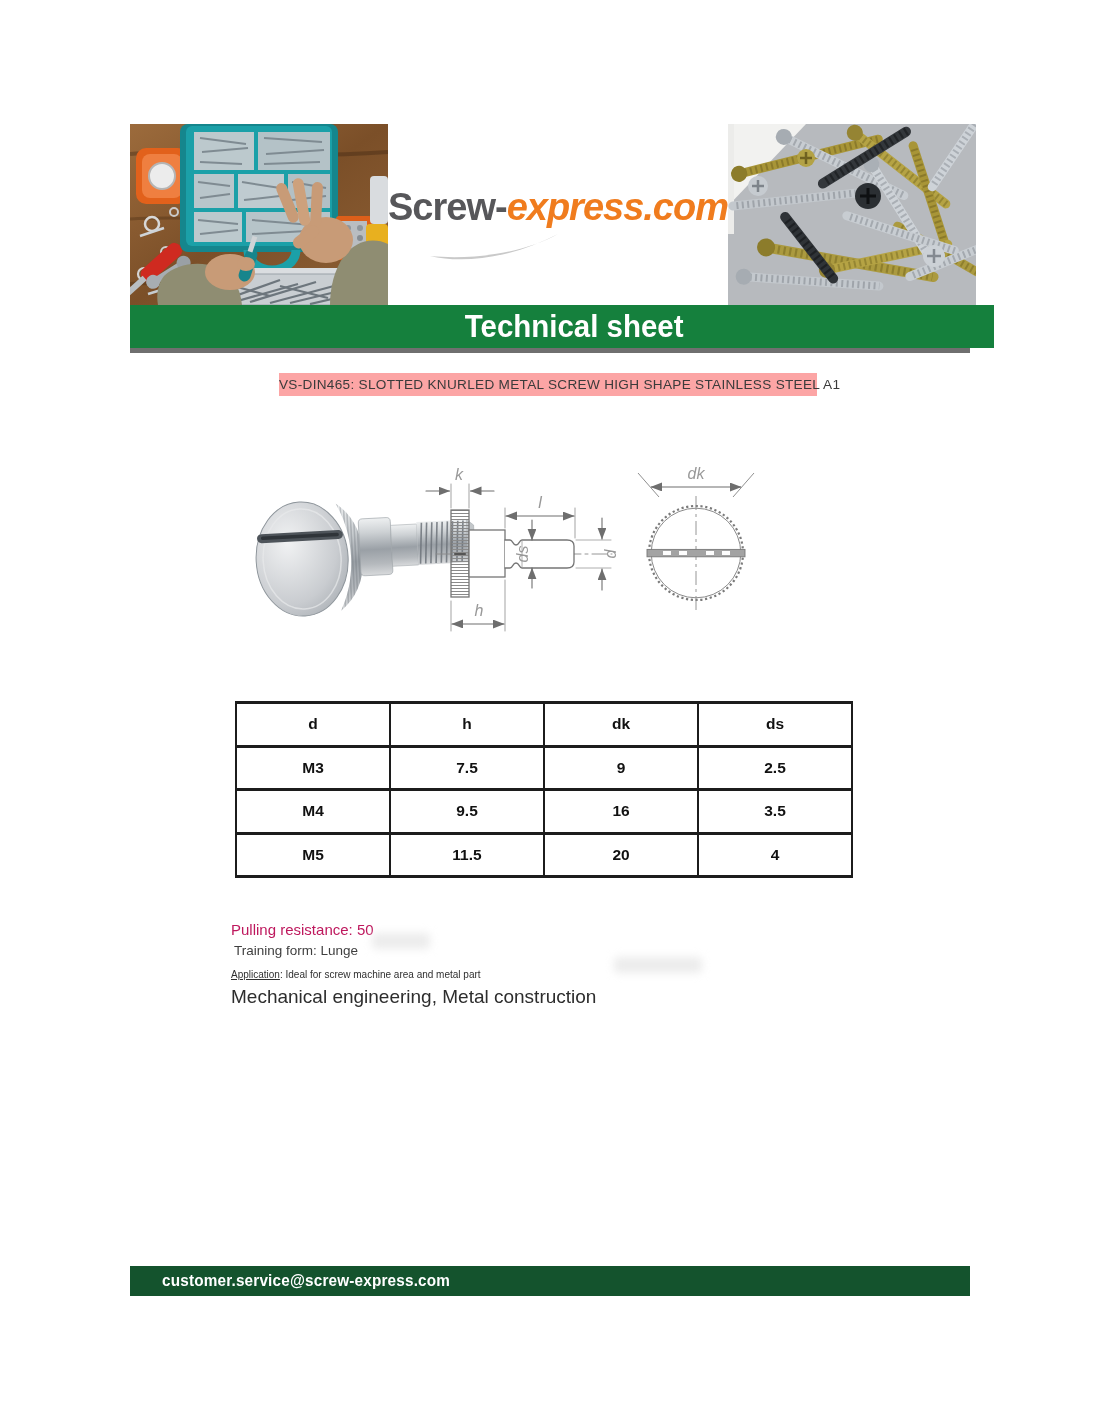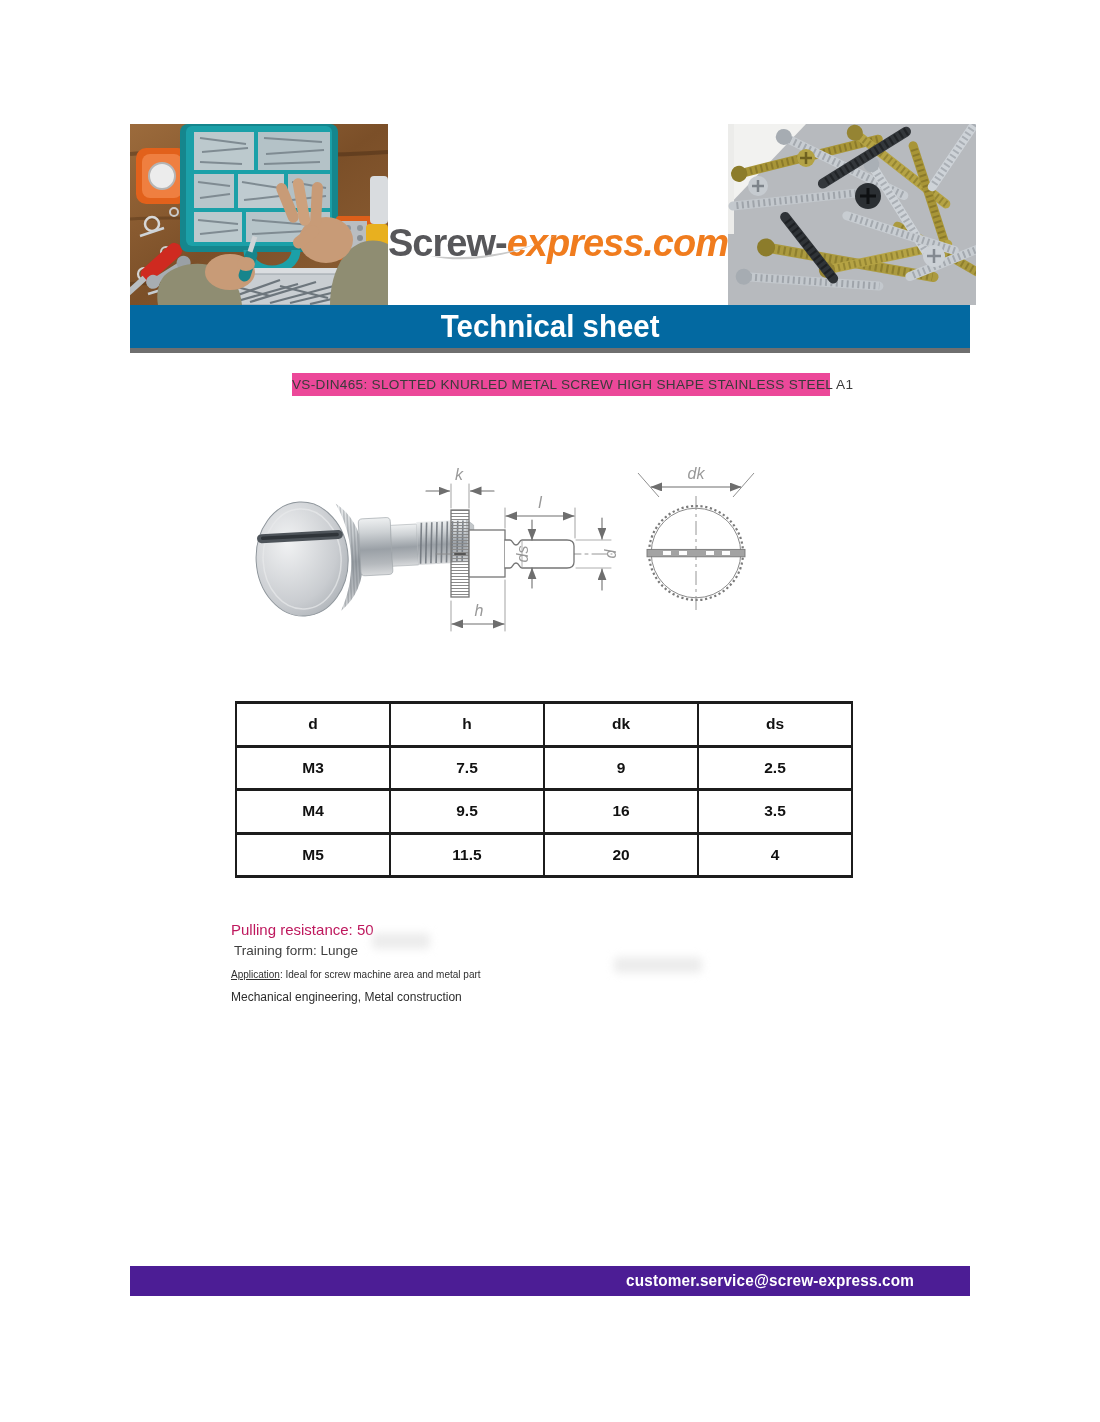--- a/index.html
+++ b/index.html
@@ -4,58 +4,58 @@
 <style>
   html,body{margin:0;padding:0;background:#ffffff;}
   .page{position:relative;width:1100px;height:1422px;background:#fff;overflow:hidden;
         font-family:"Liberation Sans",sans-serif;color:#222;}
 
   
   .header-row{position:absolute;left:130px;top:124px;width:840px;height:181px;display:flex;}
   .photo{flex:0 0 auto;height:181px;overflow:hidden;}
   .photo svg{display:block;}
   .logo-box{flex:1 1 auto;position:relative;background:#fff;text-align:center;}
-  .logo-line{margin-top:98px;font-size:38px;font-weight:bold;letter-spacing:-1px;white-space:nowrap;}
+  .logo-line{margin-top:62px;font-size:38px;font-weight:bold;letter-spacing:-1px;white-space:nowrap;}
   .logo-gray{color:#57575a;}
   .logo-orange{color:#f07c1e;font-style:italic;}
   .logo-swoosh{position:absolute;left:38px;top:104px;}
 
-  .banner{position:absolute;left:130px;top:305px;width:840px;height:43px;background:#0369a1;
-          display:flex;align-items:center;justify-content:center;}
+  .banner{position:absolute;left:130px;top:305px;width:840px;height:43px;background:#15803d;
+          display:flex;align-items:center;justify-content:center;padding-left:24px;}
   .banner span{display:inline-block;color:#fff;font-weight:bold;font-size:31px;
                transform:scaleX(.95);letter-spacing:0px;}
   .gray-rule{position:absolute;left:130px;top:348px;width:840px;height:5px;background:#6f6f6f;}
 
   
-  .prod-title{position:absolute;left:292px;top:373px;width:538px;height:23px;background:#ec4899;
+  .prod-title{position:absolute;left:279px;top:373px;width:538px;height:23px;background:#fca5a5;
               font-size:13.6px;line-height:23px;text-align:center;color:#3b3b3b;letter-spacing:.3px;
               white-space:nowrap;}
 
   
   .drawing{position:absolute;left:130px;top:440px;width:840px;height:240px;}
   .dim-label{font-family:"Liberation Sans",sans-serif;font-style:italic;font-size:16px;fill:#999;}
 
   
   .spec-table-wrap{position:absolute;left:235px;top:701px;width:618px;height:177px;}
   table.spec{border-collapse:collapse;width:100%;height:100%;table-layout:fixed;}
   table.spec th,table.spec td{border:solid #1c1c1c;border-width:3px 2px;text-align:center;
       font-weight:bold;font-size:15.5px;color:#111;padding:0;}
 
   
   .notes{position:absolute;left:231px;top:919px;width:560px;}
   .note1{font-size:15px;color:#be185d;line-height:21px;}
   .note2{font-size:13.5px;color:#3f3f3f;line-height:22px;padding-left:3px;}
   .note3{font-size:10px;color:#303030;line-height:25px;}
   .note3 .ul{text-decoration:underline;}
-  .note4{font-size:12px;color:#2d2d2d;line-height:20px;}
+  .note4{font-size:19px;color:#2d2d2d;line-height:20px;}
   .smudge{position:absolute;background:#ececec;filter:blur(4px);border-radius:4px;}
 
   
-  .footer-bar{position:absolute;left:130px;top:1266px;width:840px;height:30px;background:#4c1d95;
-              display:flex;align-items:center;justify-content:flex-end;}
+  .footer-bar{position:absolute;left:130px;top:1266px;width:840px;height:30px;background:#14532d;
+              display:flex;align-items:center;justify-content:flex-start;}
   .footer-bar span{display:inline-block;color:#fff;font-weight:bold;font-size:17px;
                    margin-right:56px;transform:scaleX(.9);transform-origin:right center;letter-spacing:.2px;}
 </style>
 </head>
 <body>
 
 <div class="page">
 
   <div class="header-row">
 

